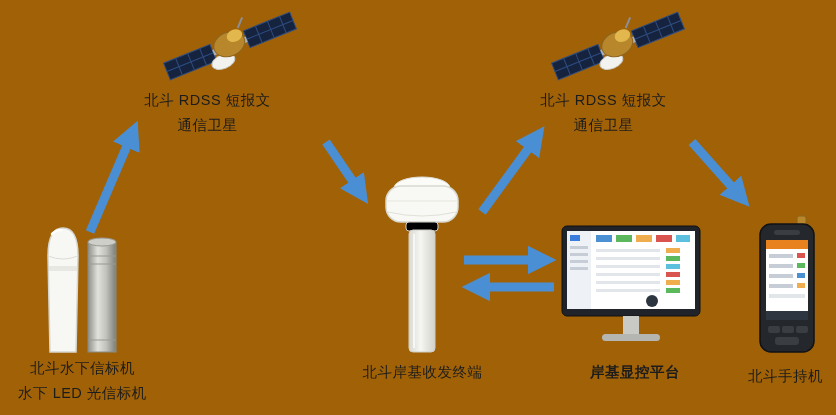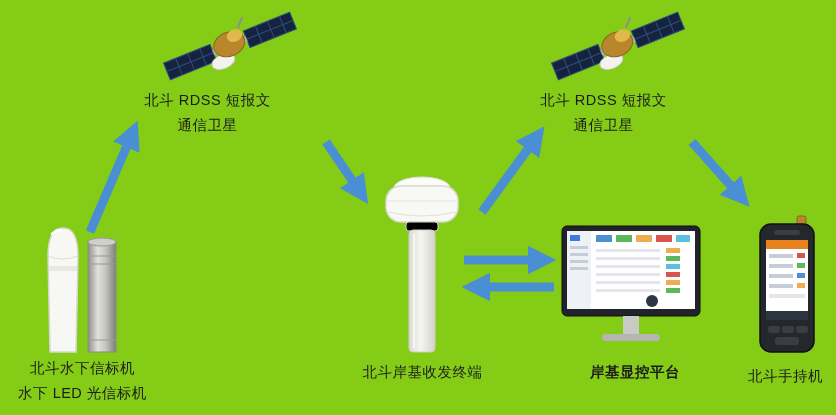--- a/index.html
+++ b/index.html
@@ -1,18 +1,18 @@
 <!DOCTYPE html>
 <html><head>
 <meta charset="utf-8">
 <style>
   * { margin:0; padding:0; box-sizing:border-box; }
   html,body { background:#ffffff; font-family:"Liberation Sans", sans-serif; }
   .canvas {
-    position:relative; width:836px; height:415px; background:#84cc16; overflow:hidden;
+    position:relative; width:836px; height:415px; background:#a16207; overflow:hidden;
   }
   .abs { position:absolute; }
   .label {
     position:absolute; text-align:center; font-size:14.5px; color:#1c1c1c;
     line-height:25px; letter-spacing:0.5px;
   }
   .label div { white-space:nowrap; }
   svg { display:block; }
   .arrow-layer { position:absolute; left:0; top:0; pointer-events:none; }
 </style>

